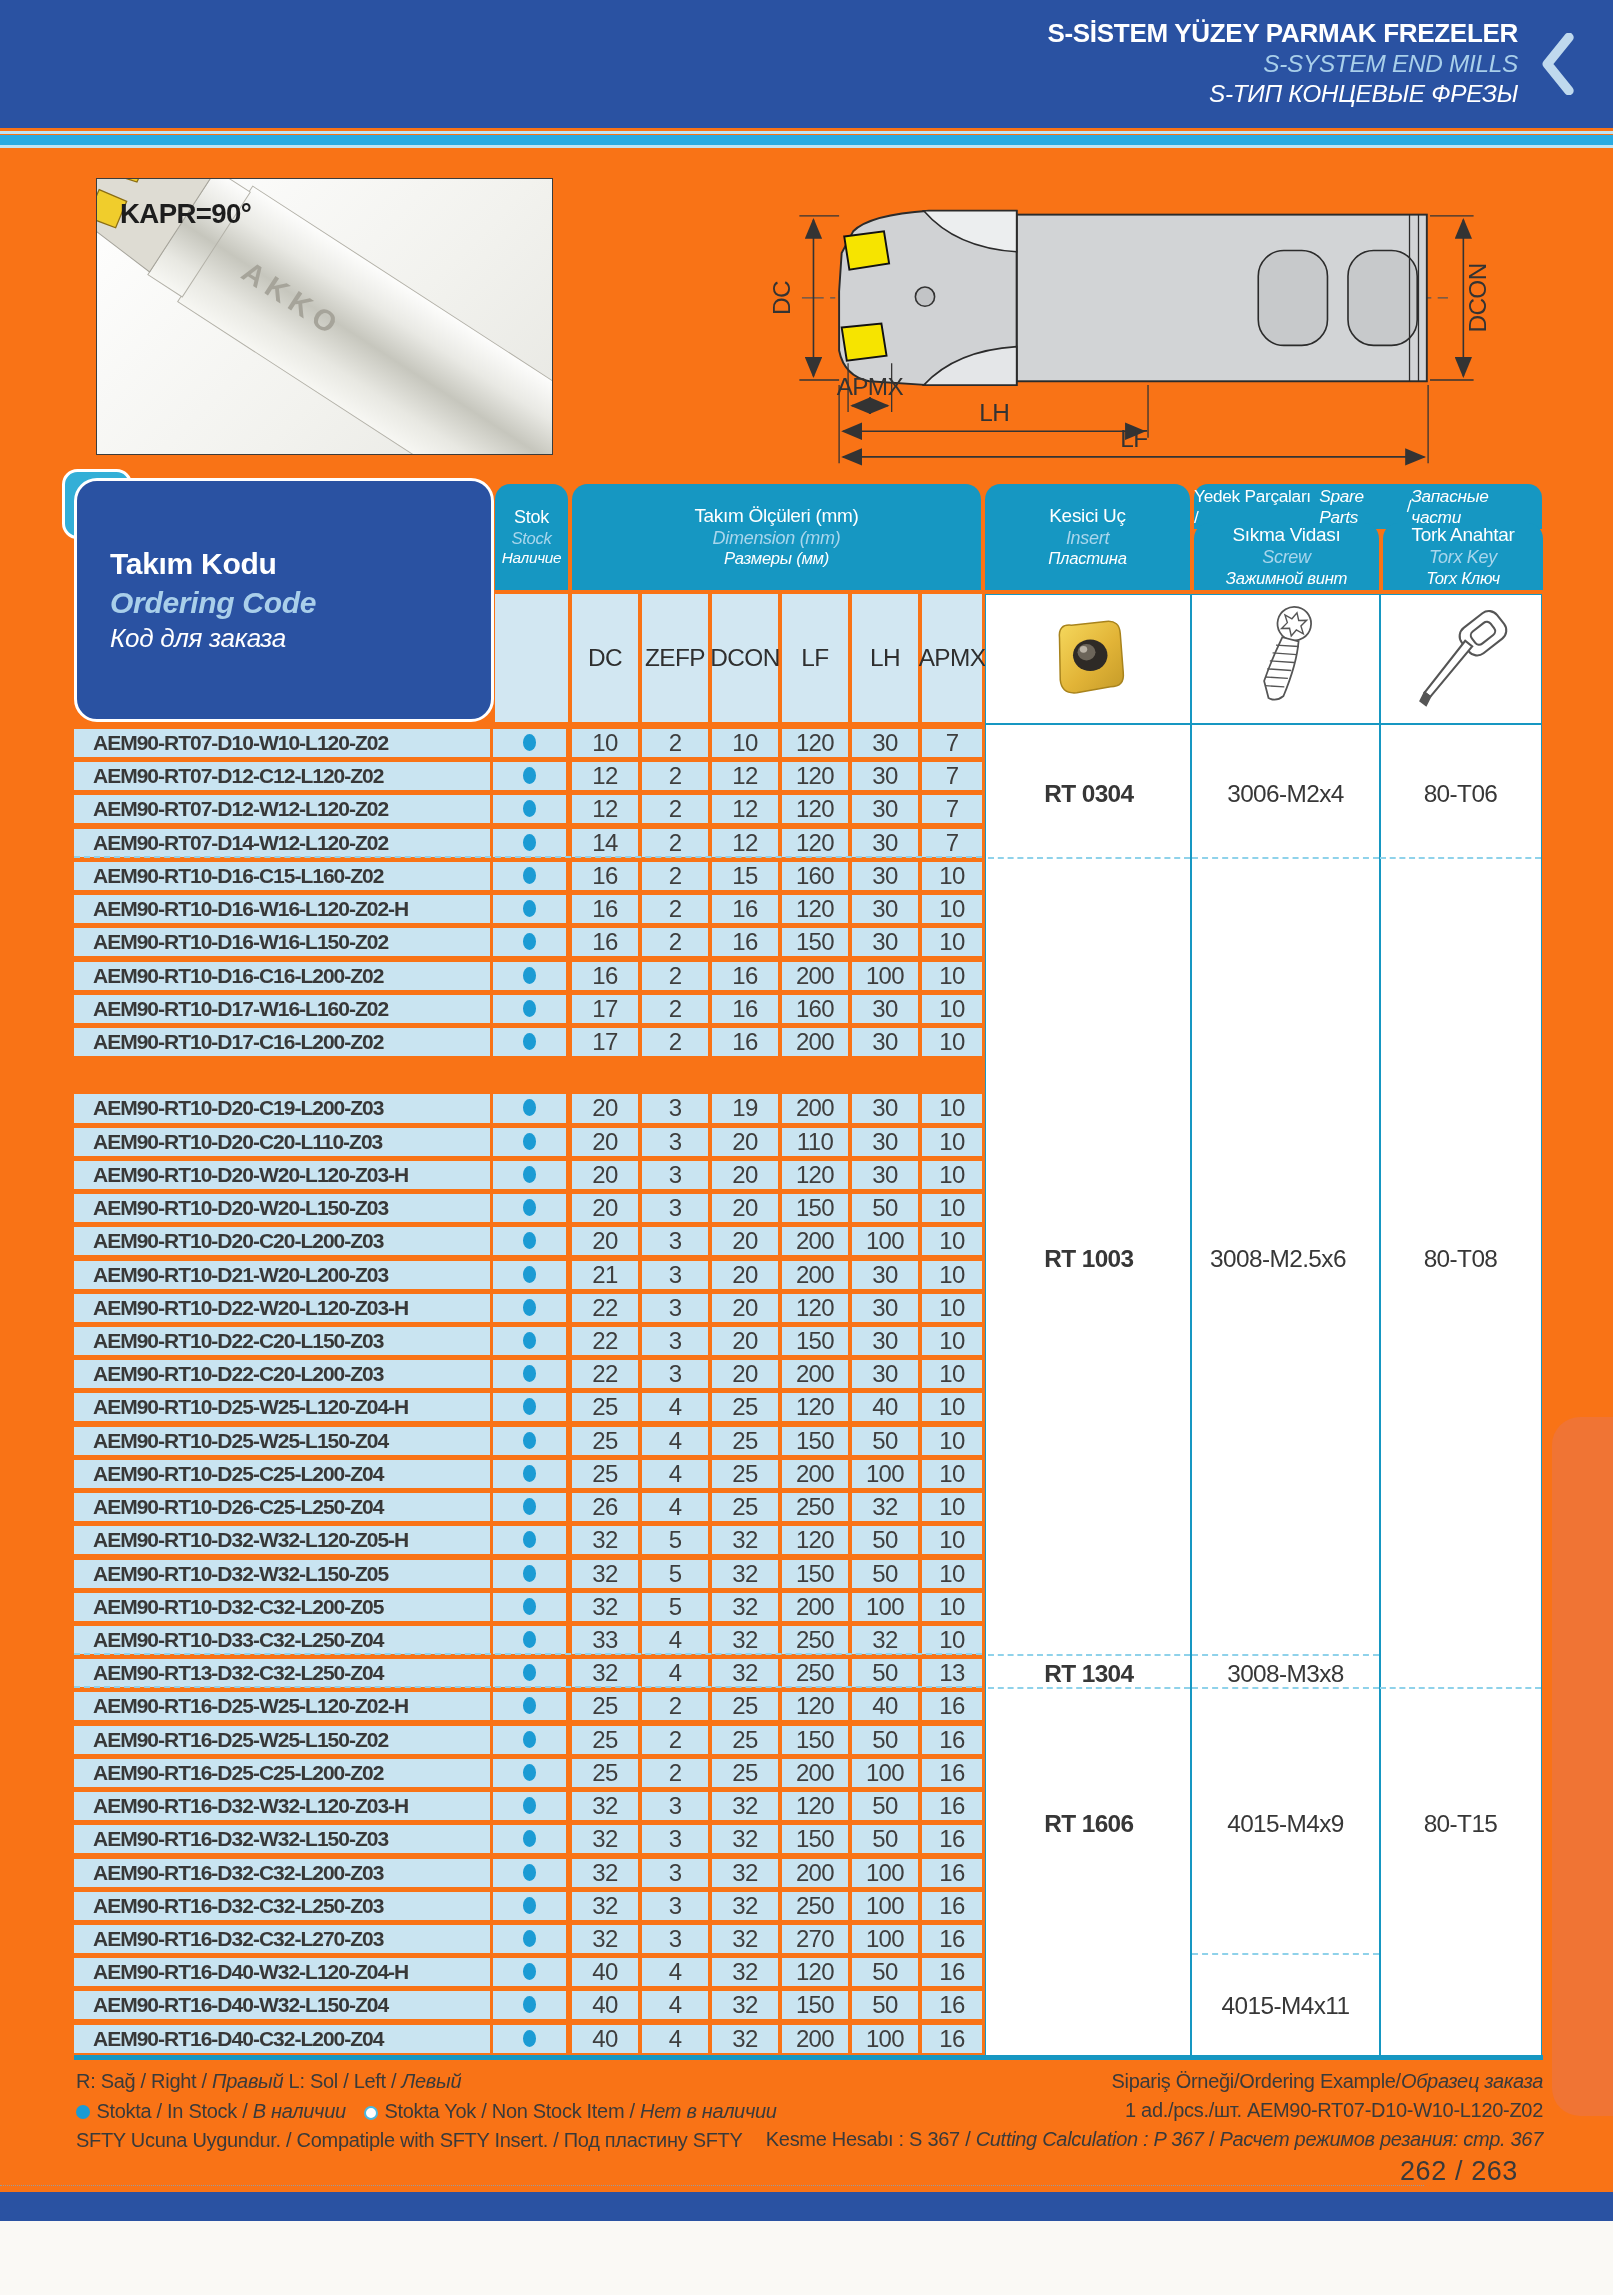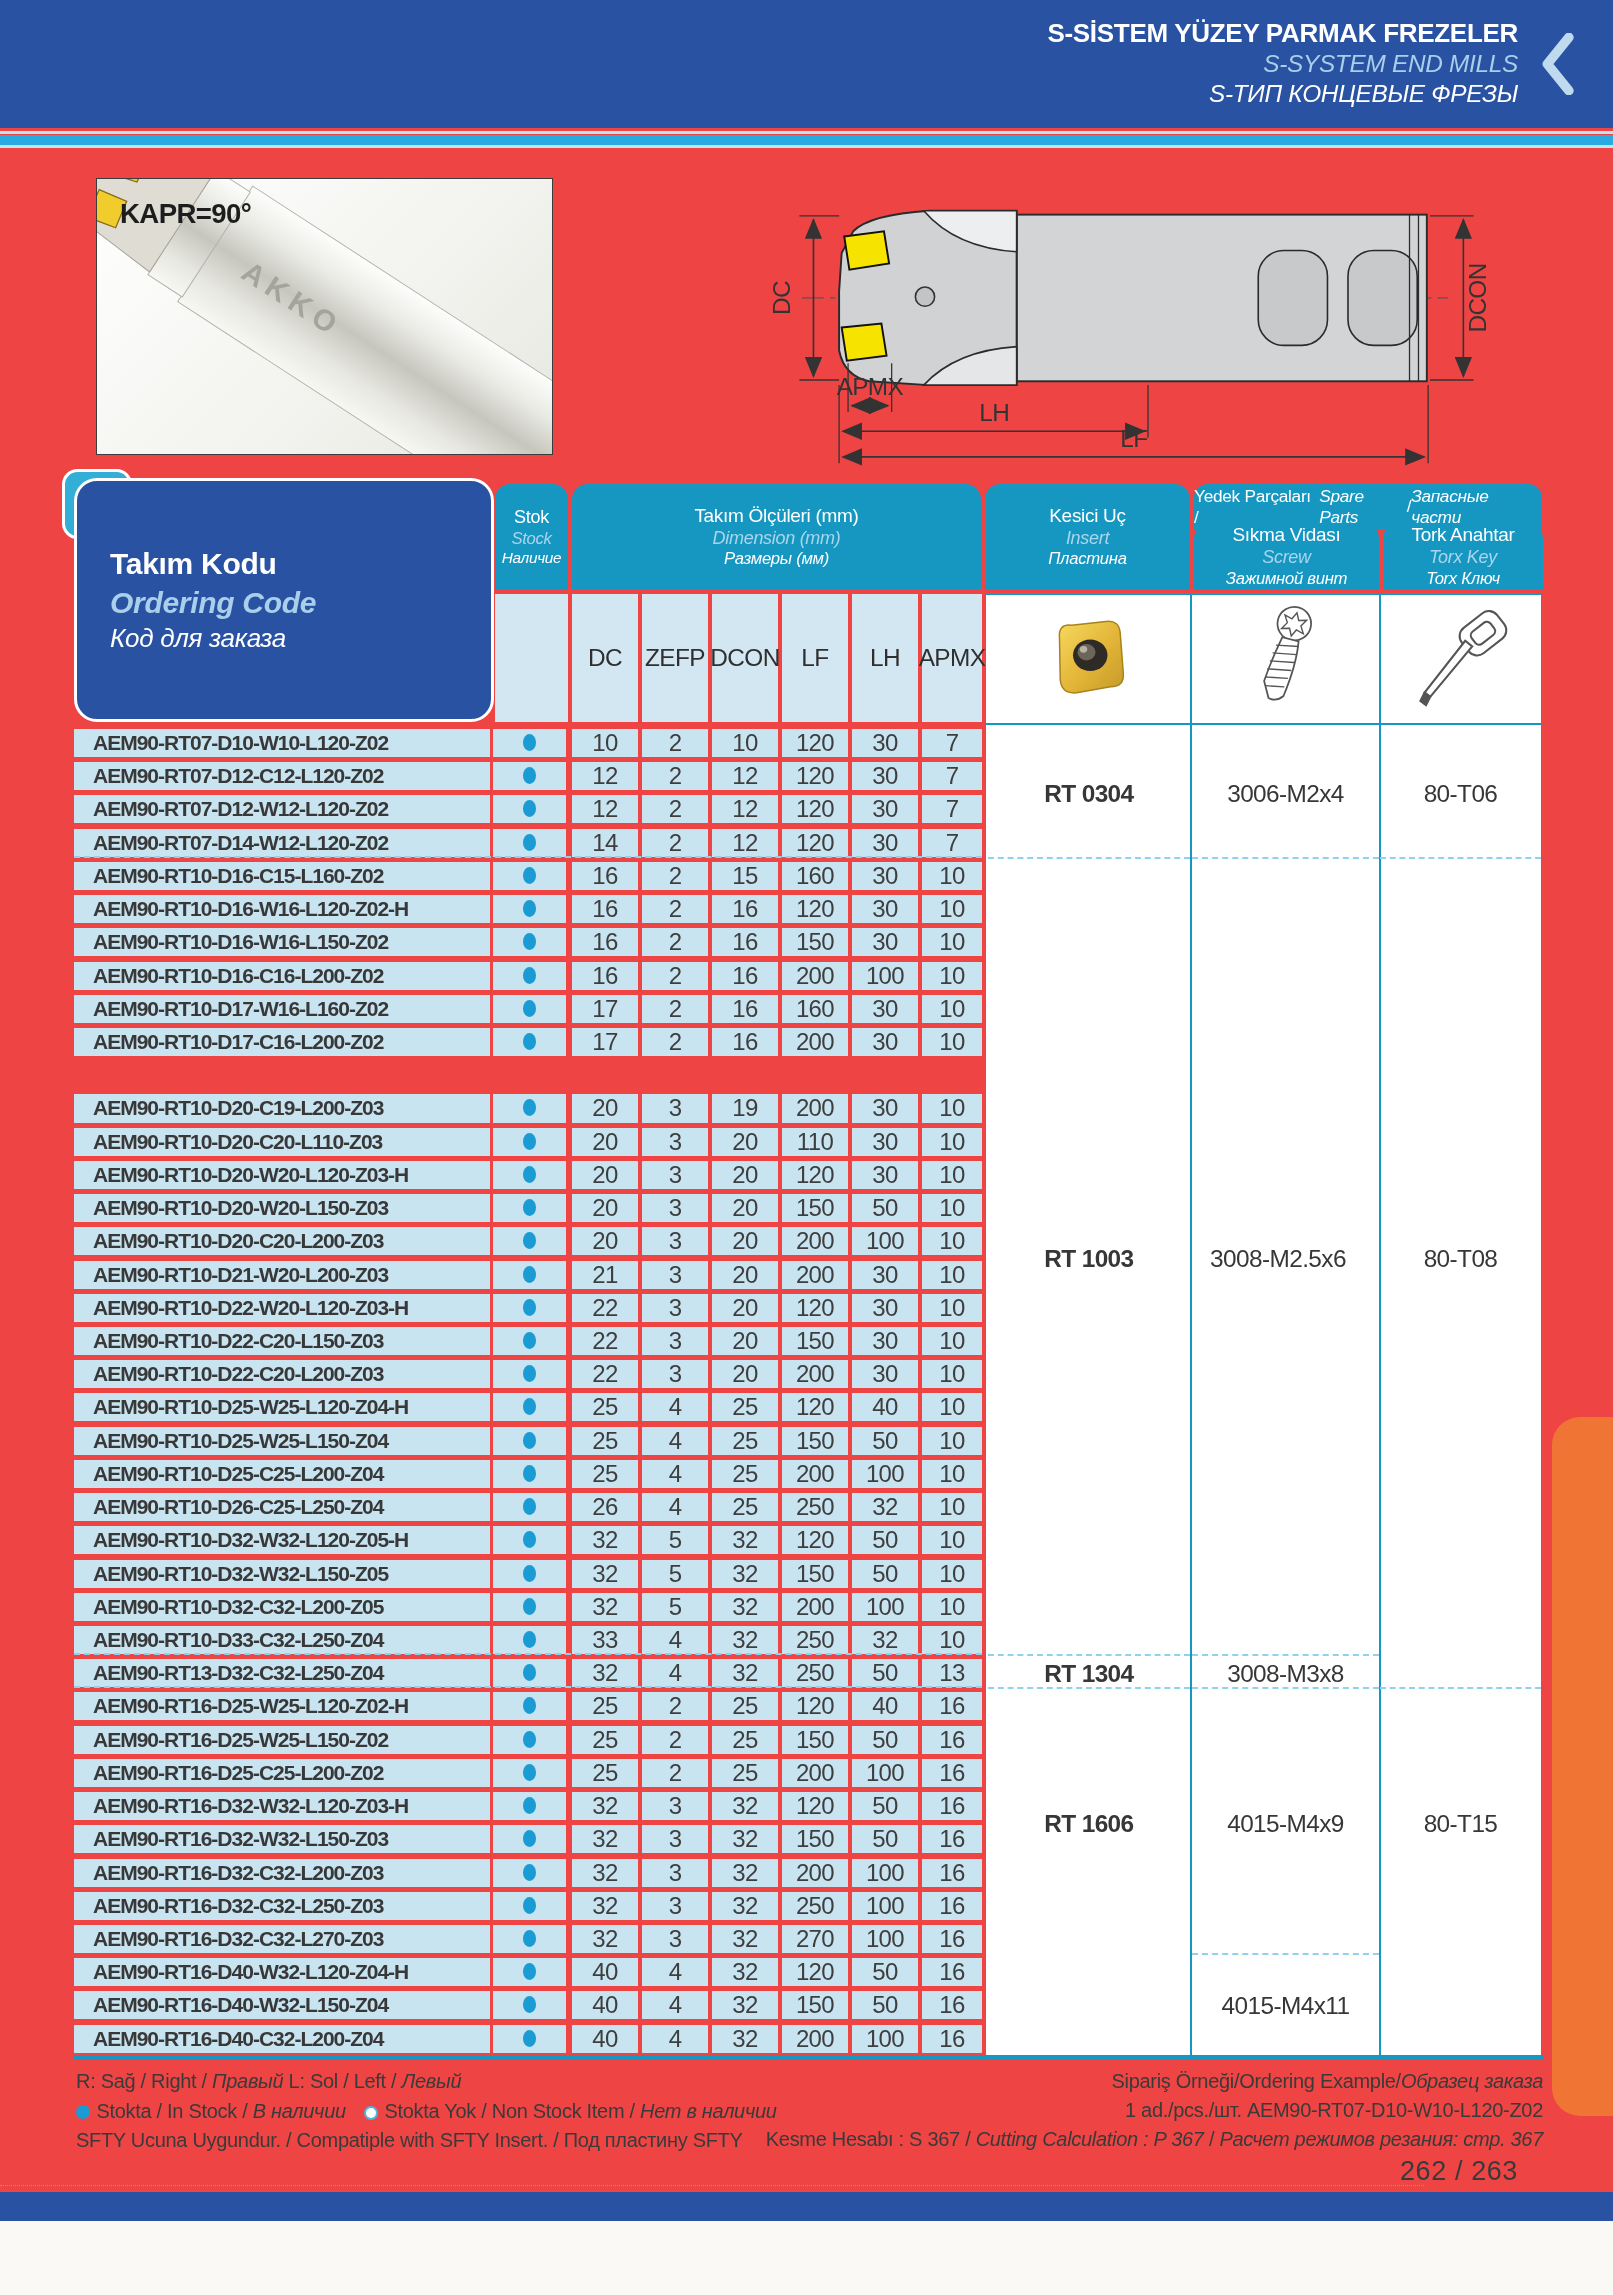--- a/index.html
+++ b/index.html
@@ -1,16 +1,16 @@
 <!DOCTYPE html>
 <html style="font-size:10.3px"><head>
 <meta charset="utf-8">
 <style>
   html,body{margin:0;padding:0;background:#fff;}
-  .page{position:relative;width:1614px;height:2295px;background:#ef4444;overflow:hidden;
+  .page{position:relative;width:1614px;height:2295px;background:#f97316;overflow:hidden;
         font-family:"Liberation Sans",sans-serif;color:#3a3a3a;}
   
   .header-bar{position:absolute;left:0;top:0;width:1614px;height:128px;background:#2A52A2;}
   .header-titles{position:absolute;right:96px;top:16.7px;text-align:right;line-height:1.24;letter-spacing:-0.3px;}
   .ht1{font-size:26px;font-weight:bold;color:#fff;}
   .ht2{font-size:24.4px;font-style:italic;color:#A9CFEA;}
   .ht3{font-size:24.4px;font-style:italic;color:#fff;}
   .chevron{position:absolute;right:40px;top:33px;}
   .stripe1{position:absolute;left:0;top:131px;width:1614px;height:3.2px;background:#BFE4F4;}
   .stripe2{position:absolute;left:0;top:135px;width:1614px;height:10.3px;background:#29ABE2;}

